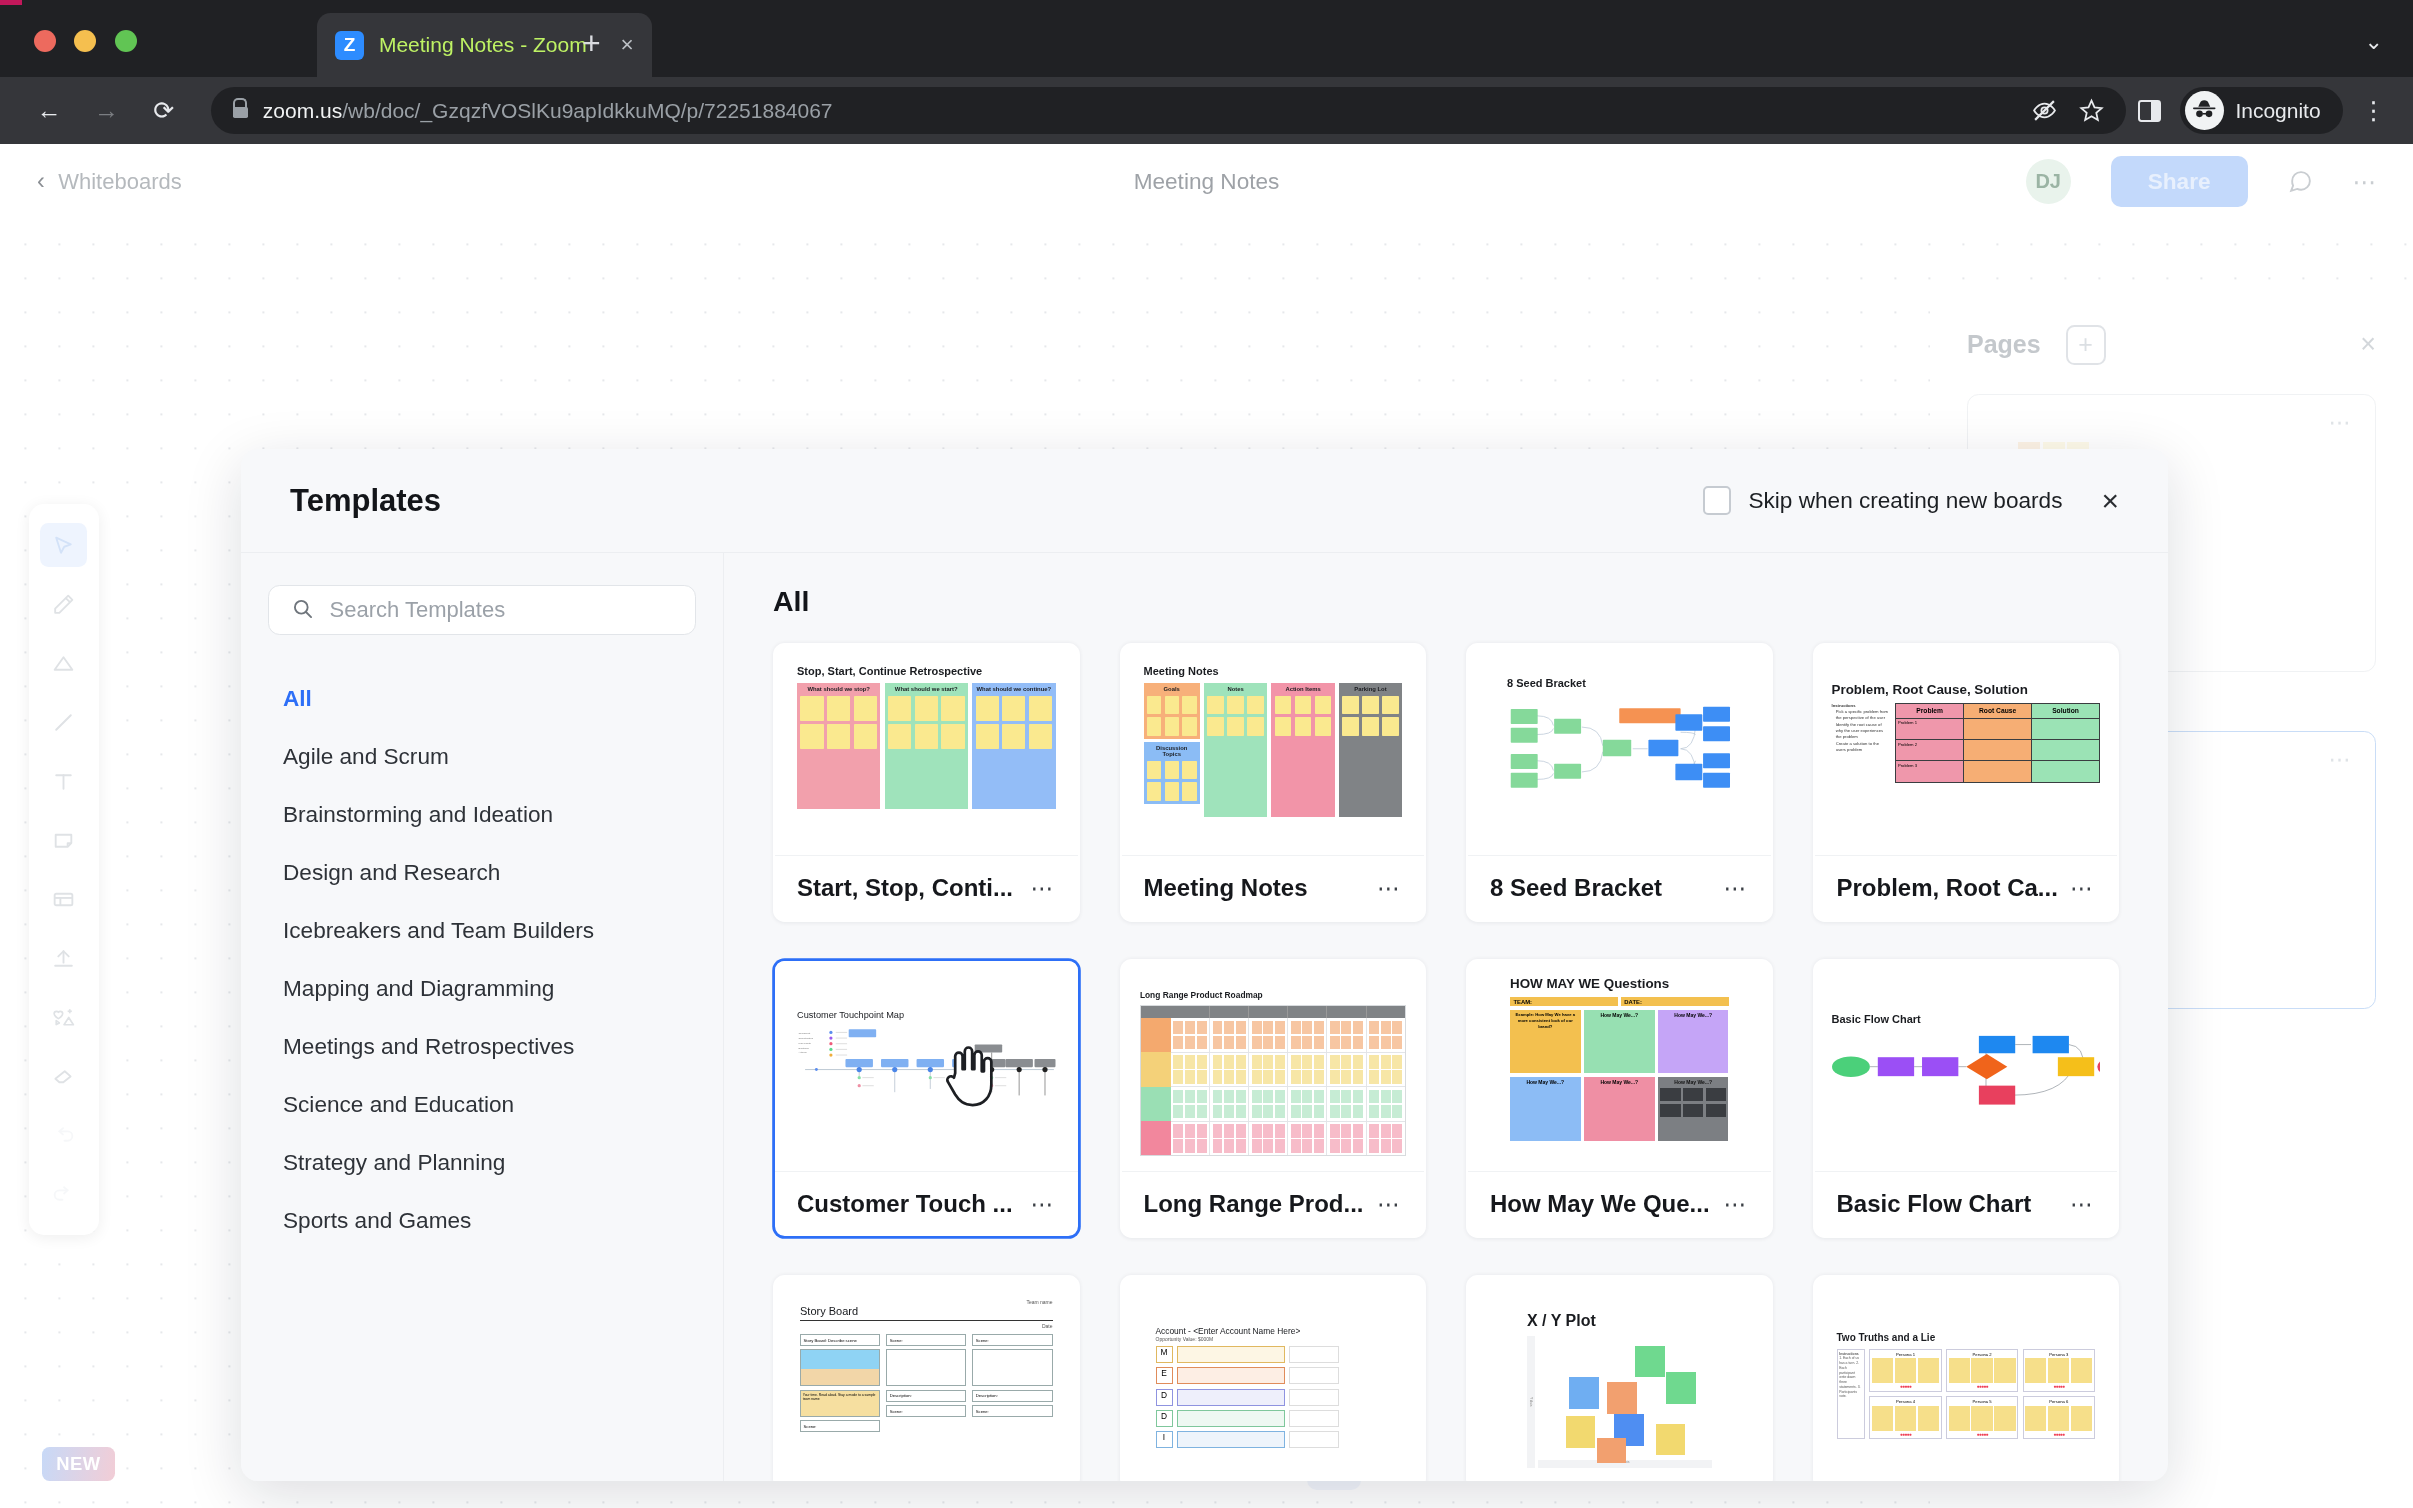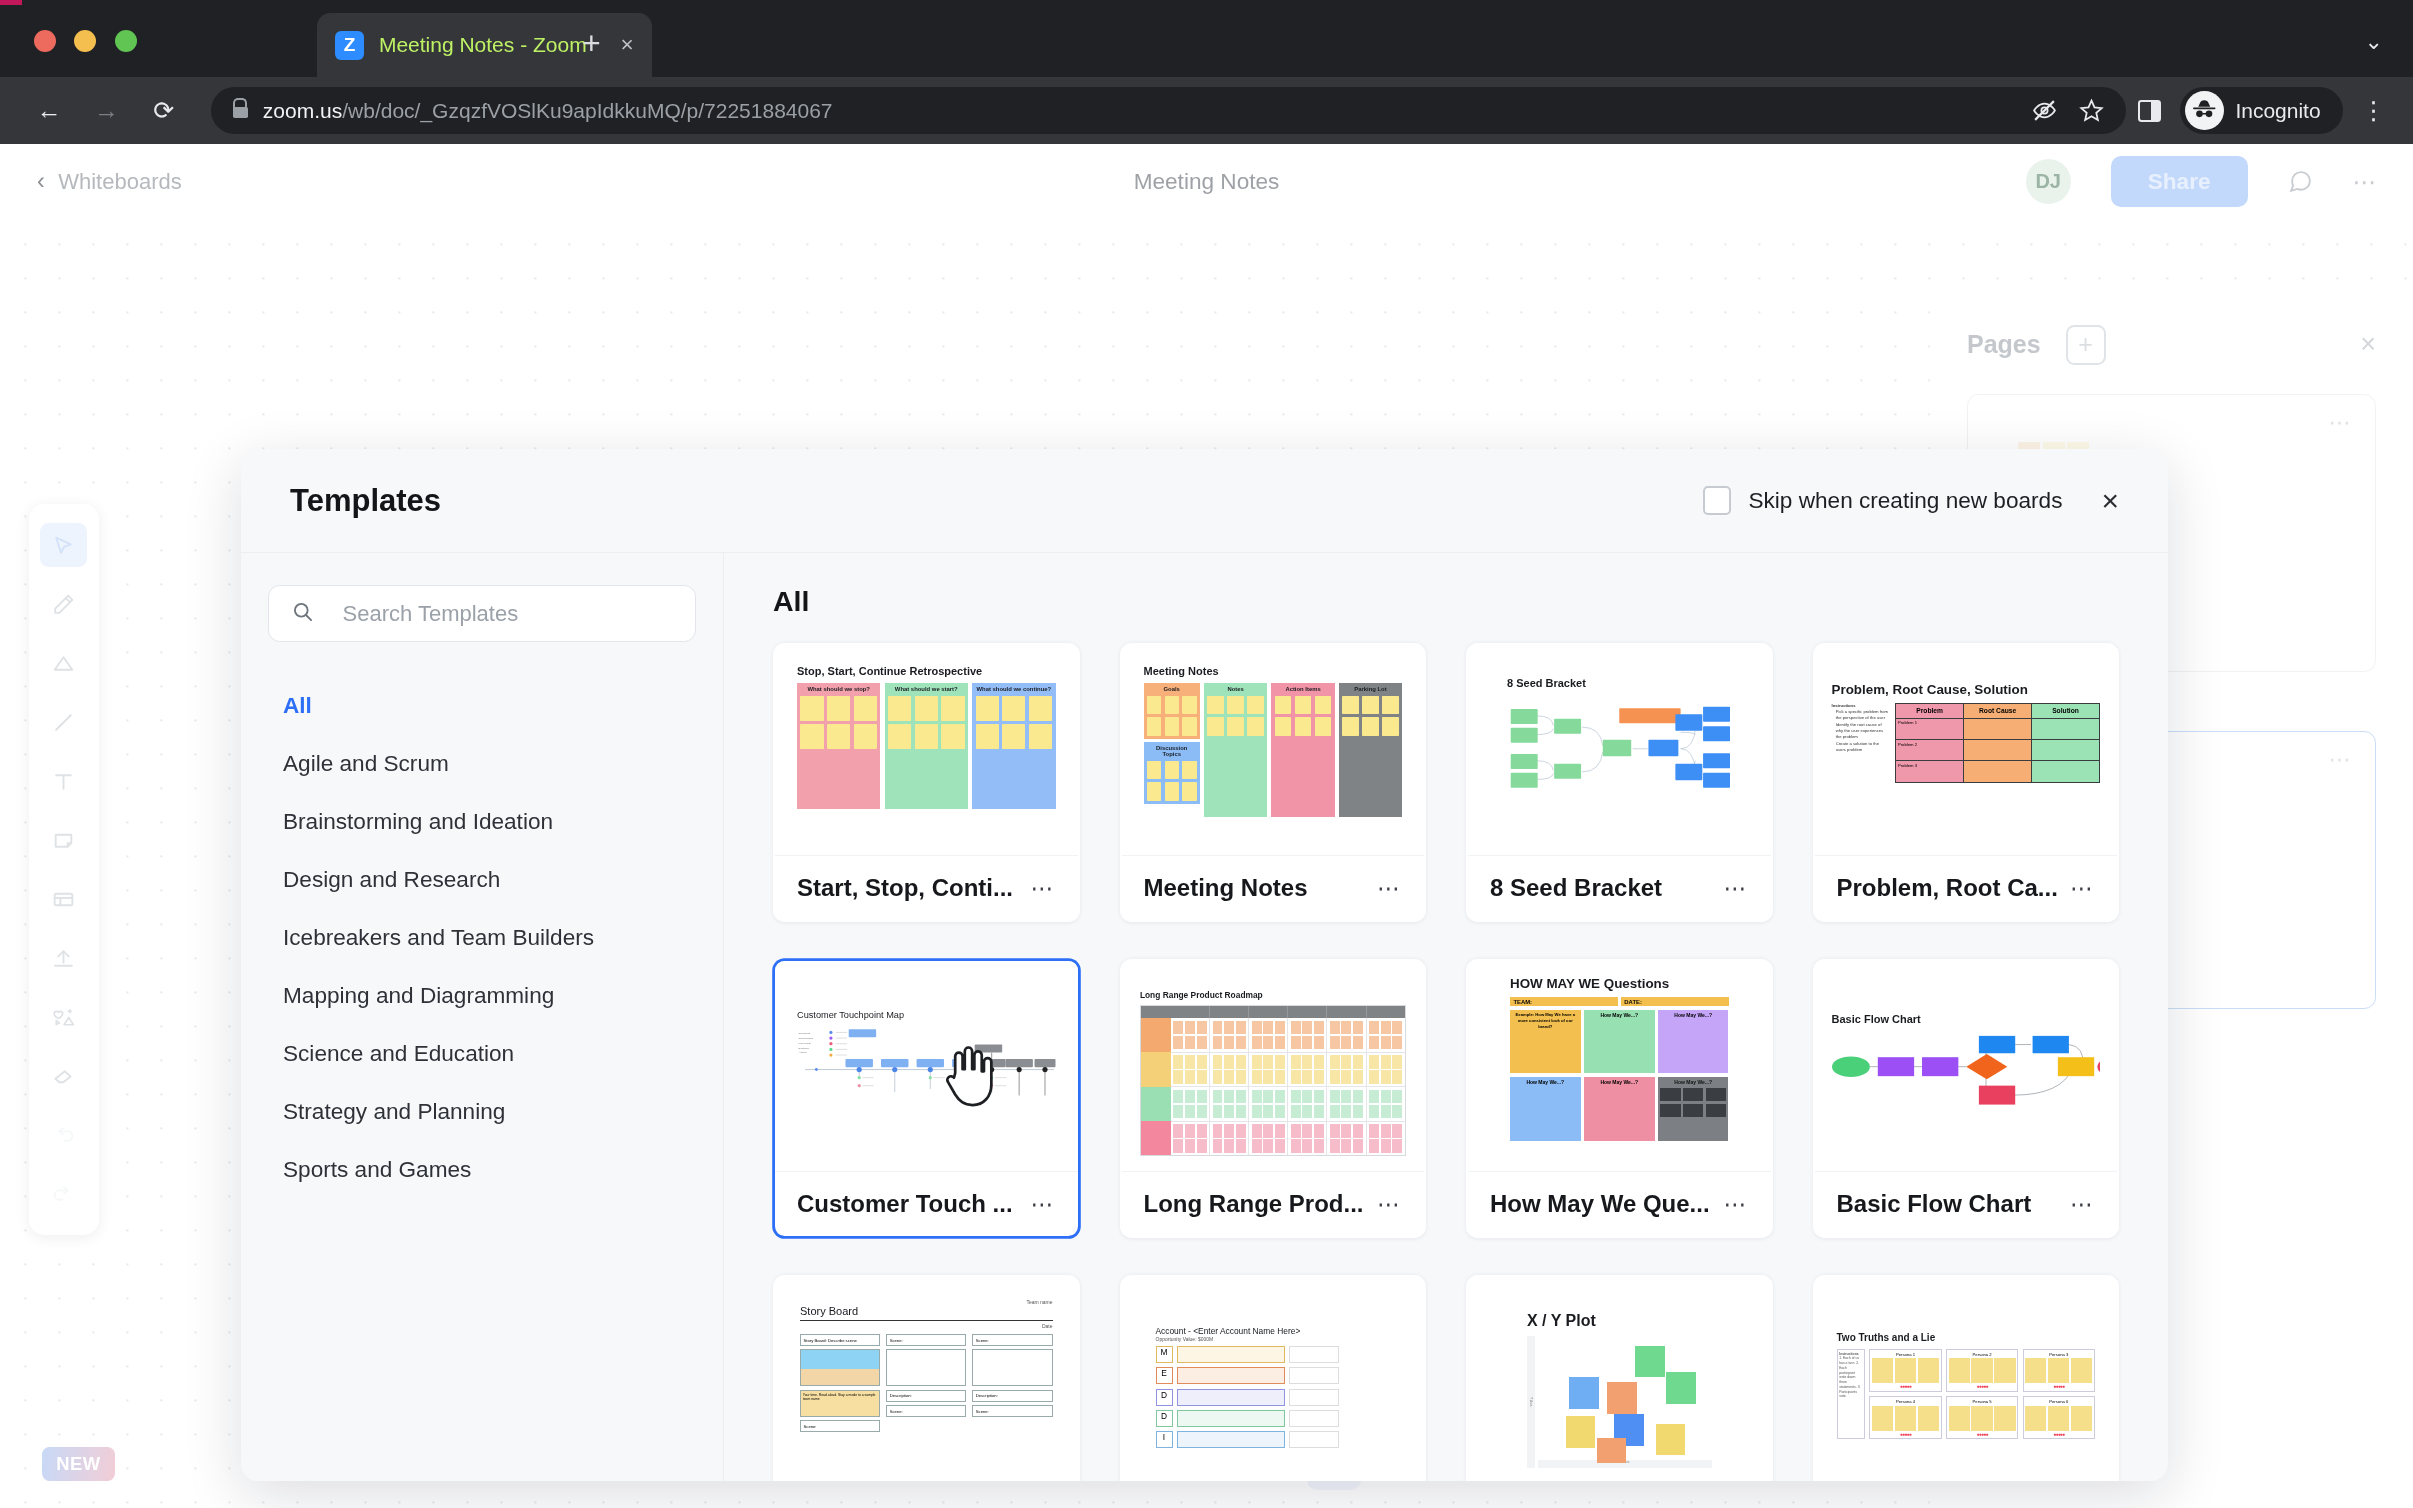--- a/index.html
+++ b/index.html
@@ -210,22 +210,22 @@
   .skip-box { width: 28.5px; height: 28.5px; border: 2.1px solid #c6cbd1; border-radius: 5px; background: #fff; }
   .skip-label { font-size: 22.6px; color: #1c1f23; }
   .modal-x { font-size: 30px; color: #2a2d31; cursor: pointer; line-height: 1; font-weight: 300; }
 
   .modal-body { flex: 1; display: flex; min-height: 0; }
   .tpl-side {
     width: 483px; flex: none; background: #f7f8fa; border-right: 0.8px solid #eceef1;
     padding: 32px 27px 0 27px;
   }
   .search-box {
-    height: 57px; background: #fff; border: 1.3px solid #e2e5e9; border-radius: 11.7px;
-    display: flex; align-items: center; gap: 28px; padding: 0 22px;
+    height: 50px; background: #fff; border: 1.3px solid #e2e5e9; border-radius: 11.7px;
+    display: flex; align-items: center; gap: 15px; padding: 0 22px;
   }
   .search-box svg { flex: none; }
   .search-input {
     border: none; outline: none; background: transparent; font-size: 22px;
     color: #1c1f23; width: 100%; font-family: "Liberation Sans", sans-serif;
   }
   .search-input::placeholder { color: #9ba1a8; }
   .cat-list { margin-top: 35px; }
   .cat {
     font-size: 22.6px; color: #2e3238; padding: 16px 15px; border-radius: 8.4px; cursor: pointer;
@@ -549,20 +549,21 @@
               <input class="search-input" type="text" placeholder="Search Templates" style="">
             </div>
 
             <div class="cat-list">
               <div class="cat active">All</div>
               <div class="cat">Agile and Scrum</div>
               <div class="cat">Brainstorming and Ideation</div>
               <div class="cat">Design and Research</div>
               <div class="cat">Icebreakers and Team Builders</div>
               <div class="cat">Mapping and Diagramming</div>
+              <div class="cat">Meetings and Retrospectives</div>
               <div class="cat">Science and Education</div>
               <div class="cat">Strategy and Planning</div>
               <div class="cat">Sports and Games</div>
             </div>
           </div>
 
           <div class="tpl-main">
             <div class="tpl-main-title">All</div>
 
             <div class="grid">

